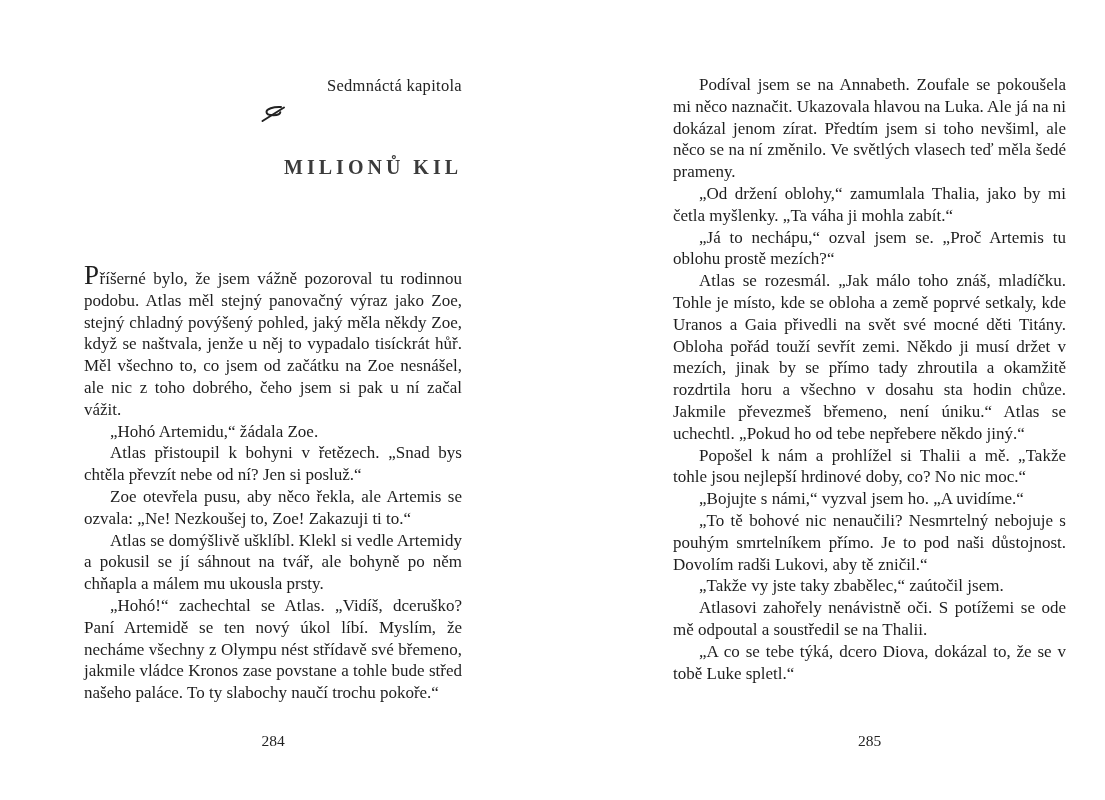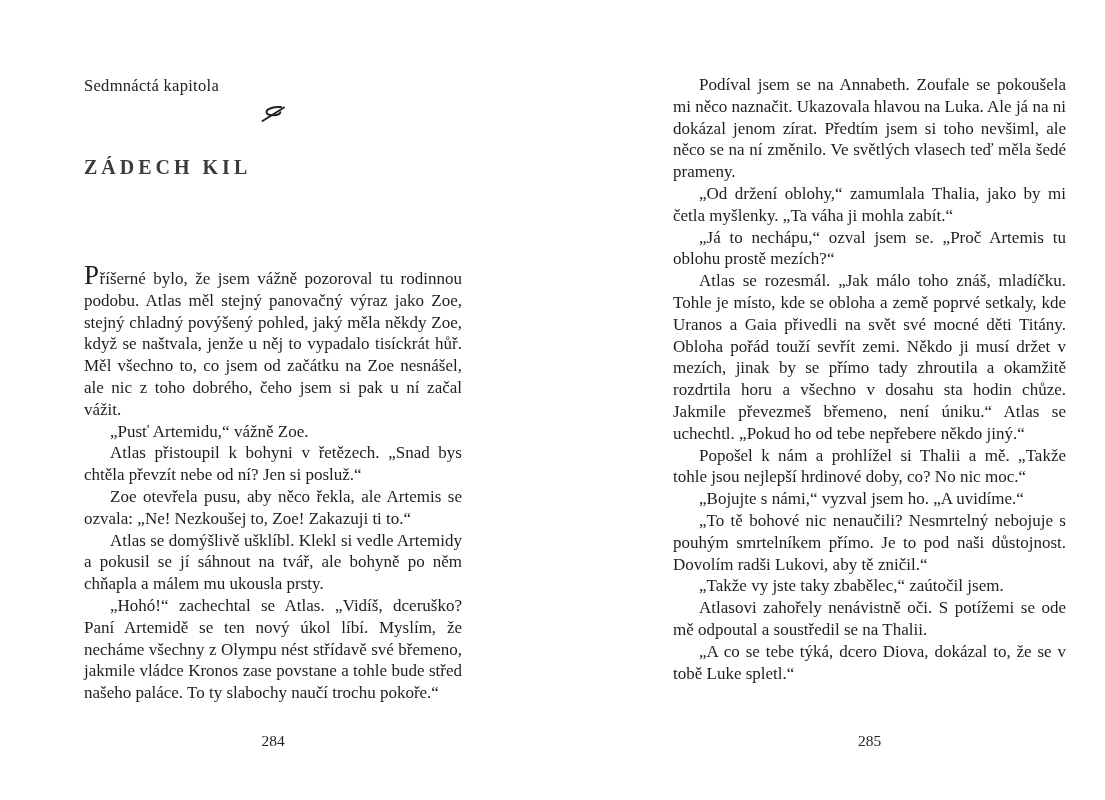--- a/index.html
+++ b/index.html
@@ -17,21 +17,21 @@
     height: 800px;
   }
   .page {
     position: absolute;
     top: 0;
     height: 800px;
   }
   .page.left  { left: 84px;  width: 378px; }
   .page.right { left: 629px; width: 393px; margin-left: 44px; }
 
-  .chapter-head { text-align: left; }
+  .chapter-head { text-align: right; }
   .chapter-label {
     padding-top: 76px;
     font-size: 16.5px;
     letter-spacing: 0.3px;
     color: #222;
   }
   .ornament {
     margin-top: 7px;
     height: 22px;
     display: flex;
@@ -87,30 +87,30 @@
   <section class="page left">
     <header class="chapter-head">
       <div class="chapter-label">Sedmnáctá kapitola</div>
       <div class="ornament">
         <svg width="30" height="18" viewBox="0 0 30 18" aria-hidden="true">
           <path d="M23 2 C15 1.5 8.5 4 8.5 7 c0 2.2 3.4 3.2 7 3.2 c3.8 0 6.6 -1.2 6.8 -3" fill="none" stroke="#222" stroke-width="2" stroke-linecap="round"></path>
           <path d="M26 2.5 L4.5 16" stroke="#222" stroke-width="2" stroke-linecap="round"></path>
         </svg>
       </div>
       <h1 class="title">
-        <span class="title-line">ZÁDECH KIL</span>
+        <span class="title-line">MILIONŮ KIL</span>
       </h1>
     </header>
 
     <div class="body">
       <p class="para first">
         <span class="initial">P</span><span>říšerné bylo, že jsem vážně pozoroval tu rodinnou podobu. Atlas měl stejný panovačný výraz jako Zoe, stejný chladný povýšený pohled, jaký měla někdy Zoe, když se naštvala, jenže u něj to vypadalo tisíckrát hůř. Měl všechno to, co jsem od začátku na Zoe nesnášel, ale nic z toho dobrého, čeho jsem si pak u ní začal vážit.</span>
       </p>
       <div>
-          <p class="para">„Pusť Artemidu,“ vážně Zoe.</p>
+          <p class="para">„Hohó Artemidu,“ žádala Zoe.</p>
           <p class="para">Atlas přistoupil k bohyni v řetězech. „Snad bys chtěla převzít nebe od ní? Jen si posluž.“</p>
           <p class="para">Zoe otevřela pusu, aby něco řekla, ale Artemis se ozvala: „Ne! Nezkoušej to, Zoe! Zakazuji ti to.“</p>
           <p class="para">Atlas se domýšlivě ušklíbl. Klekl si vedle Artemidy a pokusil se jí sáhnout na tvář, ale bohyně po něm chňapla a málem mu ukousla prsty.</p>
           <p class="para">„Hohó!“ zachechtal se Atlas. „Vidíš, dceruško? Paní Artemidě se ten nový úkol líbí. Myslím, že necháme všechny z Olympu nést střídavě své břemeno, jakmile vládce Kronos zase povstane a tohle bude střed našeho paláce. To ty slabochy naučí trochu pokoře.“</p>
         </div>
     </div>
 
     <footer class="pagenum">284</footer>
   </section>
 

